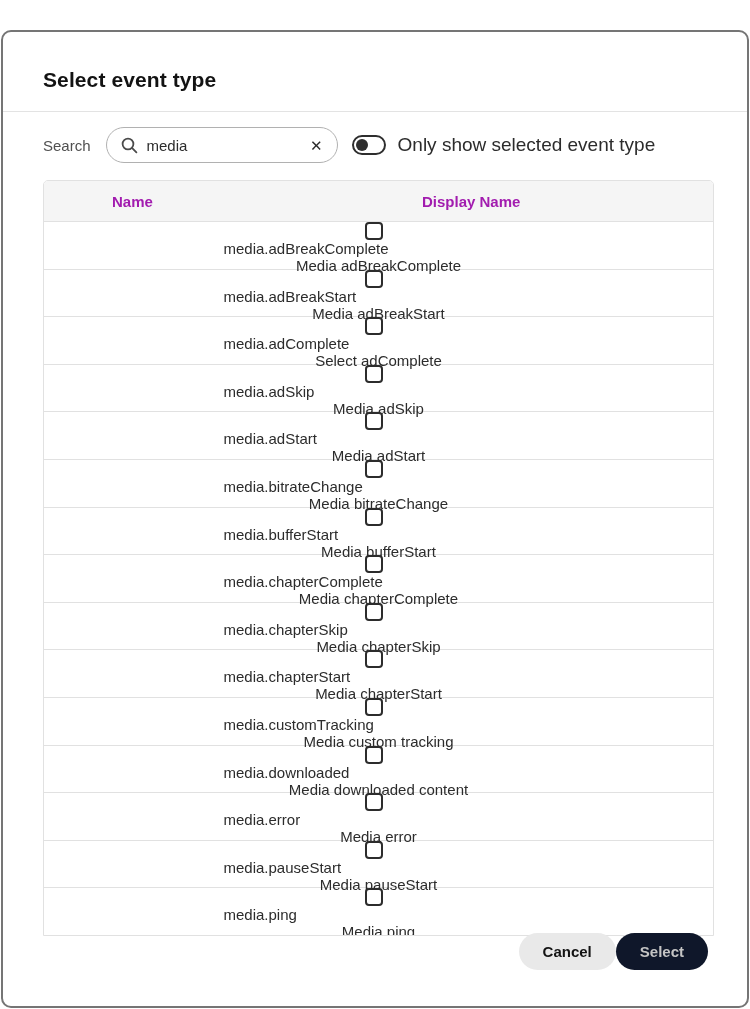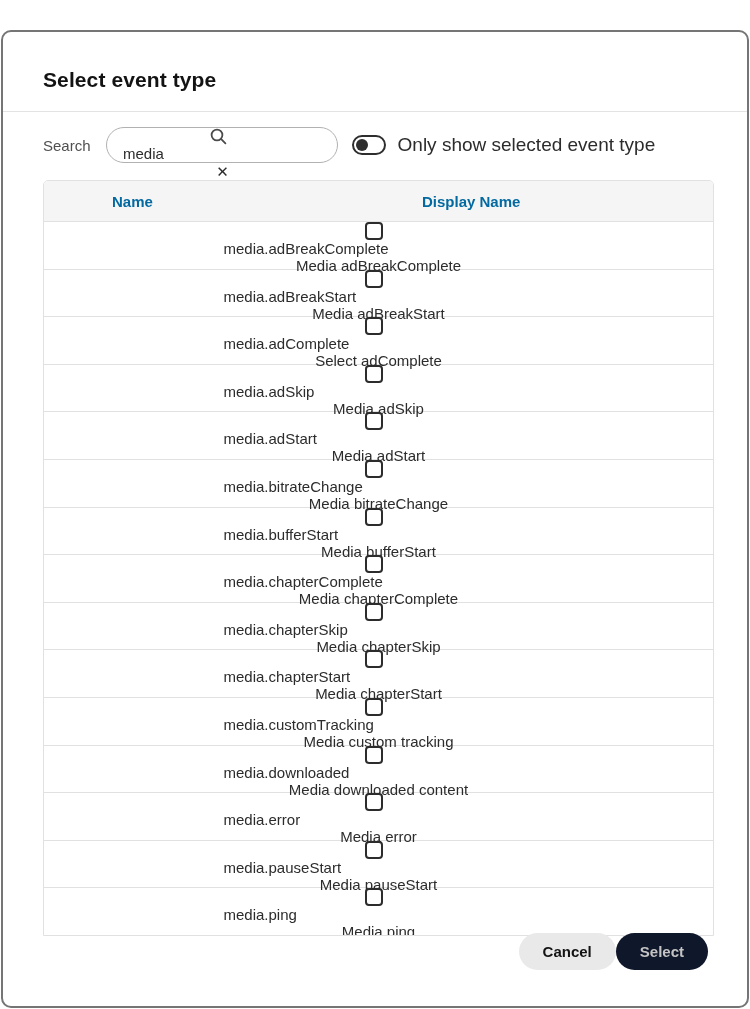--- a/index.html
+++ b/index.html
@@ -38,21 +38,20 @@
     font-size: 15px; color: #505050; margin-right: 15px;
   }
   .search-field {
     display: flex; align-items: center;
     width: 232px; height: 36px;
     border: 1px solid #b1b1b1;
     border-radius: 18px;
     background: #fff;
     padding: 0 12px 0 14px;
     box-sizing: border-box;
-    flex-direction: column;
   }
   .search-icon-svg { flex: 0 0 auto; margin-right: 9px; }
   .search-input {
     border: none; outline: none; flex: 1 1 auto; min-width: 0;
     font-family: "Liberation Sans", sans-serif;
     font-size: 15px; color: #2c2c2c; background: transparent;
     padding: 0;
   }
   .clear-btn {
     flex: 0 0 auto;
@@ -86,21 +85,21 @@
     width: 671px;
     border: 1px solid #e1e1e1;
     border-radius: 5px 5px 0 0;
     box-sizing: border-box;
     overflow: hidden;
   }
   .thead {
     display: flex; align-items: center;
     height: 40px;
     background: #f5f5f5;
-    font-weight: 700; font-size: 15px; color: #0369a1;
+    font-weight: 700; font-size: 15px; color: #a21caf;
   }
   .row {
     display: flex; align-items: center;
     height: 46.6px;
     border-top: 1px solid #e1e1e1;
     background: #ffffff;
     flex-direction: column;
   }
   .col-check { width: 68px; box-sizing: border-box; padding-left: 20px; flex: 0 0 auto; display: flex; align-items: center; }
   .col-name  { width: 310px; flex: 0 0 auto; font-size: 15px; }

